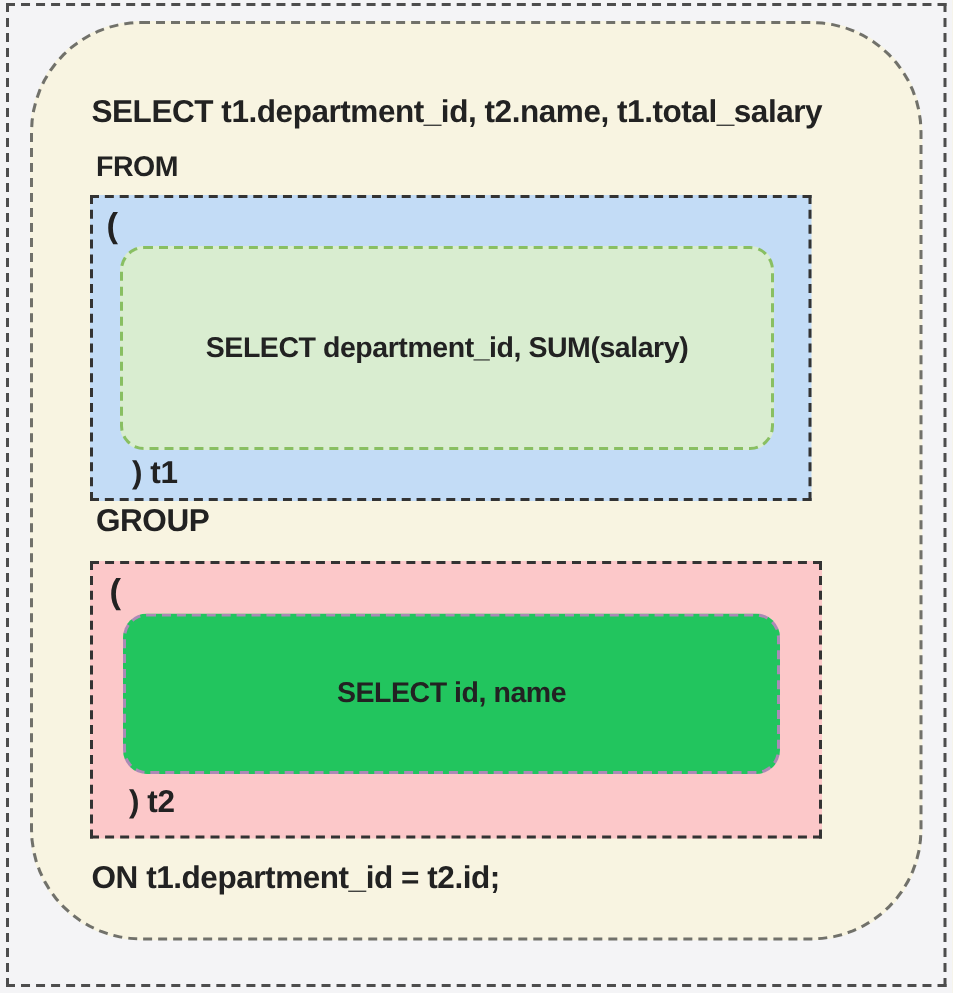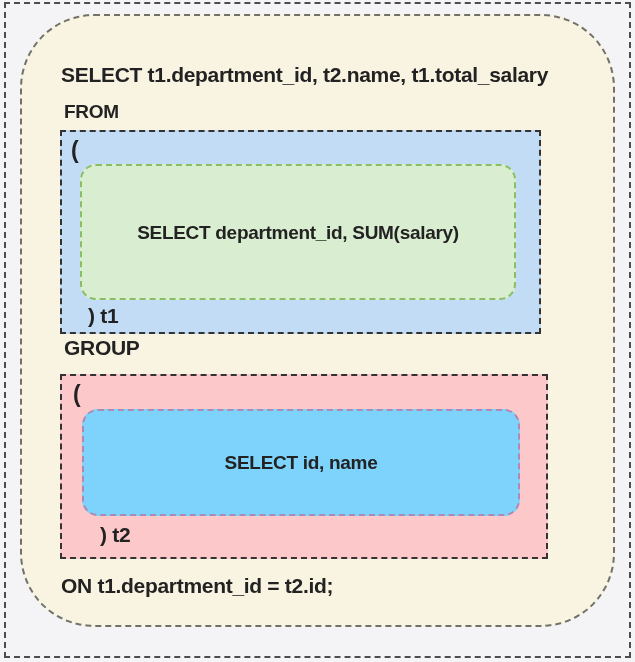--- a/index.html
+++ b/index.html
@@ -53,21 +53,21 @@
   .t2-box {
     left: 38px; top: 358px;
     width: 488px; height: 185px;
     background: #fcc8c9;
   }
   .open-paren { font-size: 23px; }
   .t1-paren { left: 9px;  top: 5px;  }
   .t2-paren { left: 11px; top: 5px;  }
   .alias { font-size: 21px; margin-left: 20px; }
   .t1-alias { left: 6px;  top: 172px; }
-  .t2-alias { left: 18px;  top: 147px; }
+  .t2-alias { left: 4px;  top: 147px; }
 
   .inner-query {
     position: absolute;
     box-sizing: border-box;
     border-radius: 16px;
     display: flex;
     flex-direction: column;
     justify-content: center;
     align-items: center;
     text-align: center;
@@ -77,21 +77,21 @@
     left: 18px; top: 32px;
     width: 436px; height: 136px;
     background: #d9edd0;
     border: 2px dashed #89bf62;
     font-size: 19px;
     line-height: 27px;
   }
   .t2-inner {
     left: 20px; top: 33px;
     width: 438px; height: 107px;
-    background: #7dd3fc;
+    background: #22c55e;
     border: 2px dashed #ab8ab6;
     font-size: 19px;
     line-height: 28px;
     gap: 32px;
   }
   .inner-query span { display: block; }
 </style>
 </head>
 <body>
 

